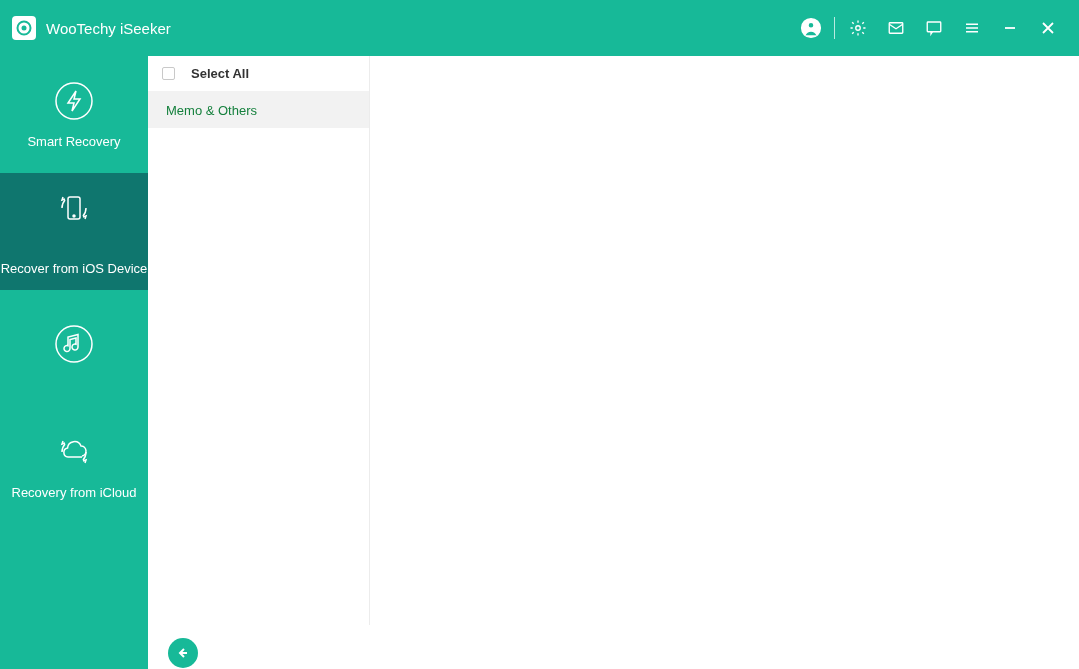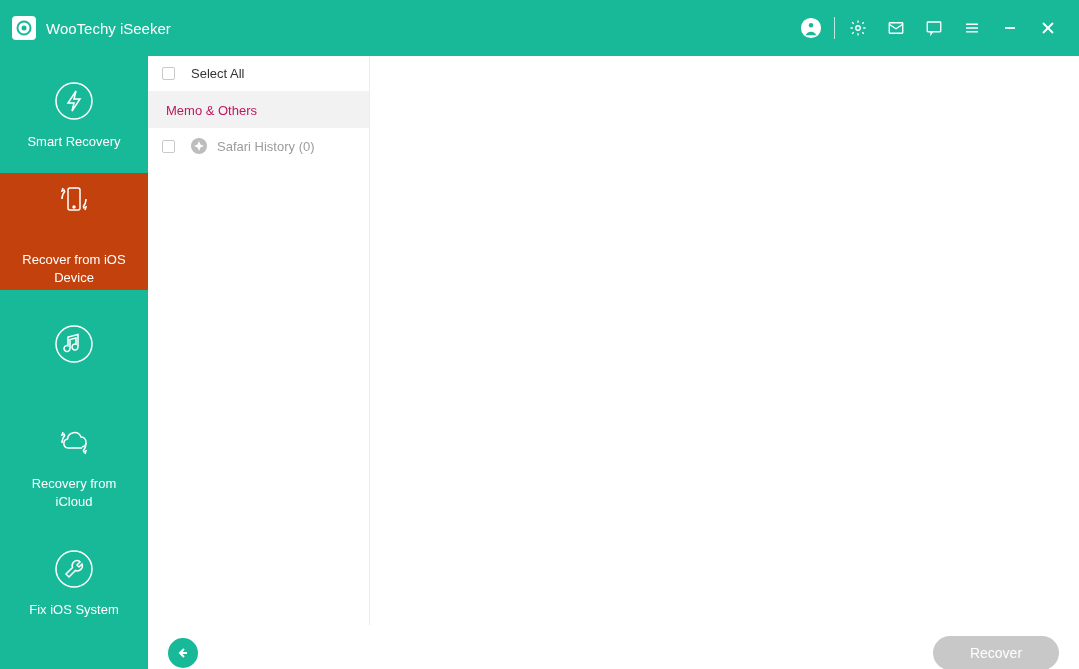--- a/index.html
+++ b/index.html
@@ -44,41 +44,42 @@
     .side-item {
       height: 117px;
       display: flex;
       flex-direction: column;
       align-items: center;
       justify-content: center;
       color: #fff;
       font-size: 13px;
       text-align: center;
       cursor: pointer;
-      padding: 0 20px;
+      padding: 0 0;
       position: relative;
     }
-    .side-item.active { background: #c2410c; gap: 20px; }
+    .side-item.active { background: #0f766e; gap: 20px; }
     .side-icon { width: 44px; height: 44px; margin-bottom: 10px; }
     .side-label { line-height: 1.35; }
 
     .main { flex: 1; display: flex; flex-direction: column; position: relative; }
     .list-column {
       width: 222px;
       border-right: 1px solid #ececec;
       height: calc(100% - 56px);
       background: #fff;
     }
     .row {
       display: flex; align-items: center;
       height: 36px; padding: 0 14px;
       font-size: 13px; color: #5f5f5f;
       border-bottom: 1px solid #f2f2f2;
-    }
-    .row.section { background: #f2f2f2; color: #be185d; font-weight: 400; padding-left: 18px; border-bottom: none; }
+      font-weight: bold;
+    }
+    .row.section { background: #f2f2f2; color: #15803d; font-weight: 400; padding-left: 18px; border-bottom: none; }
     .row.data { color: #9c9c9c; border-bottom: none; }
     .checkbox {
       width: 13px; height: 13px;
       border: 1px solid #c9c9c9;
       border-radius: 2px;
       margin-right: 16px;
       flex-shrink: 0;
     }
     .item-icon {
       width: 16px; height: 16px;
@@ -197,52 +198,35 @@
         </svg>
     </div>
     <div class="side-item">
       <svg class="side-icon" viewBox="0 0 44 44" fill="none" stroke="#fff" stroke-width="1.5">
           <path d="M30 26a5 5 0 0 0-1-9.9 7 7 0 0 0-13.5 2A4.5 4.5 0 0 0 16 27h14"></path>
           <path d="M10 22a12 12 0 0 1 3-8M34 22a12 12 0 0 1-3 8"></path>
           <path d="M11 11l-1 3 3-1M33 33l1-3-3 1"></path>
         </svg>
       <div class="side-label">Recovery from iCloud</div>
     </div>
-    <div class="side-item">
-      <svg class="side-icon" viewBox="0 0 44 44" fill="none" stroke="#fff" stroke-width="1.5">
-          <circle cx="22" cy="22" r="18"></circle>
-          <path d="M27 14a5 5 0 0 0-6.5 6.5L14 27l3 3 6.5-6.5A5 5 0 0 0 30 17l-3 3-2-2 3-3z"></path>
-        </svg>
-      <div class="side-label">Fix iOS System</div>
-    </div>
   </div>
 
   <div class="main">
     <div class="list-column">
       <div class="row">
         <div class="checkbox"></div>
         <span style="color:#333">Select All</span>
       </div>
       <div class="row section">
         <span>Memo &amp; Others</span>
       </div>
-      <div class="row data">
-        <div class="checkbox"></div>
-        <div class="item-icon">
-          <svg width="10" height="10" viewBox="0 0 10 10">
-              <path d="M5 0l1.5 3.5L10 5 6.5 6.5 5 10 3.5 6.5 0 5l3.5-1.5z" fill="#fff"></path>
-            </svg>
-        </div>
-        <span>Safari History (0)</span>
-      </div>
     </div>
 
     <div class="footer">
       <div class="back-btn">
         <svg width="14" height="14" viewBox="0 0 14 14" stroke="#fff" stroke-width="2" fill="none">
             <path d="M8 3L4 7l4 4M4 7h7"></path>
           </svg>
       </div>
       <div class="footer-spacer"></div>
-      <button class="recover-btn">Recover</button>
     </div>
   </div>
 </div>
 
 </body></html>

